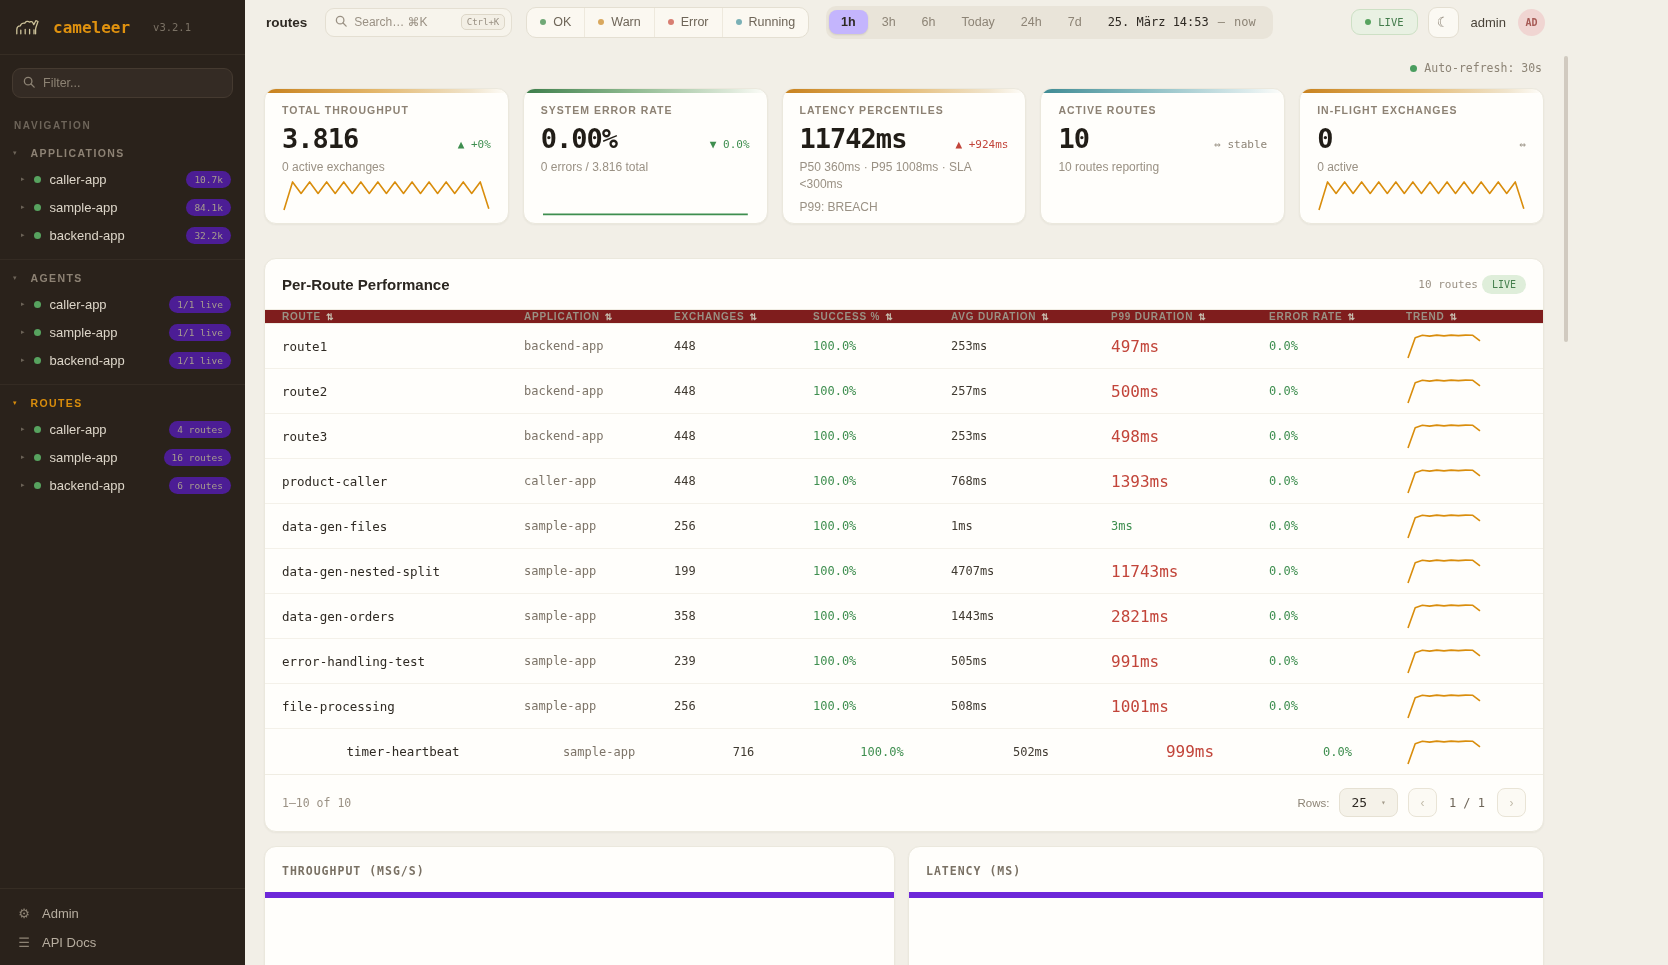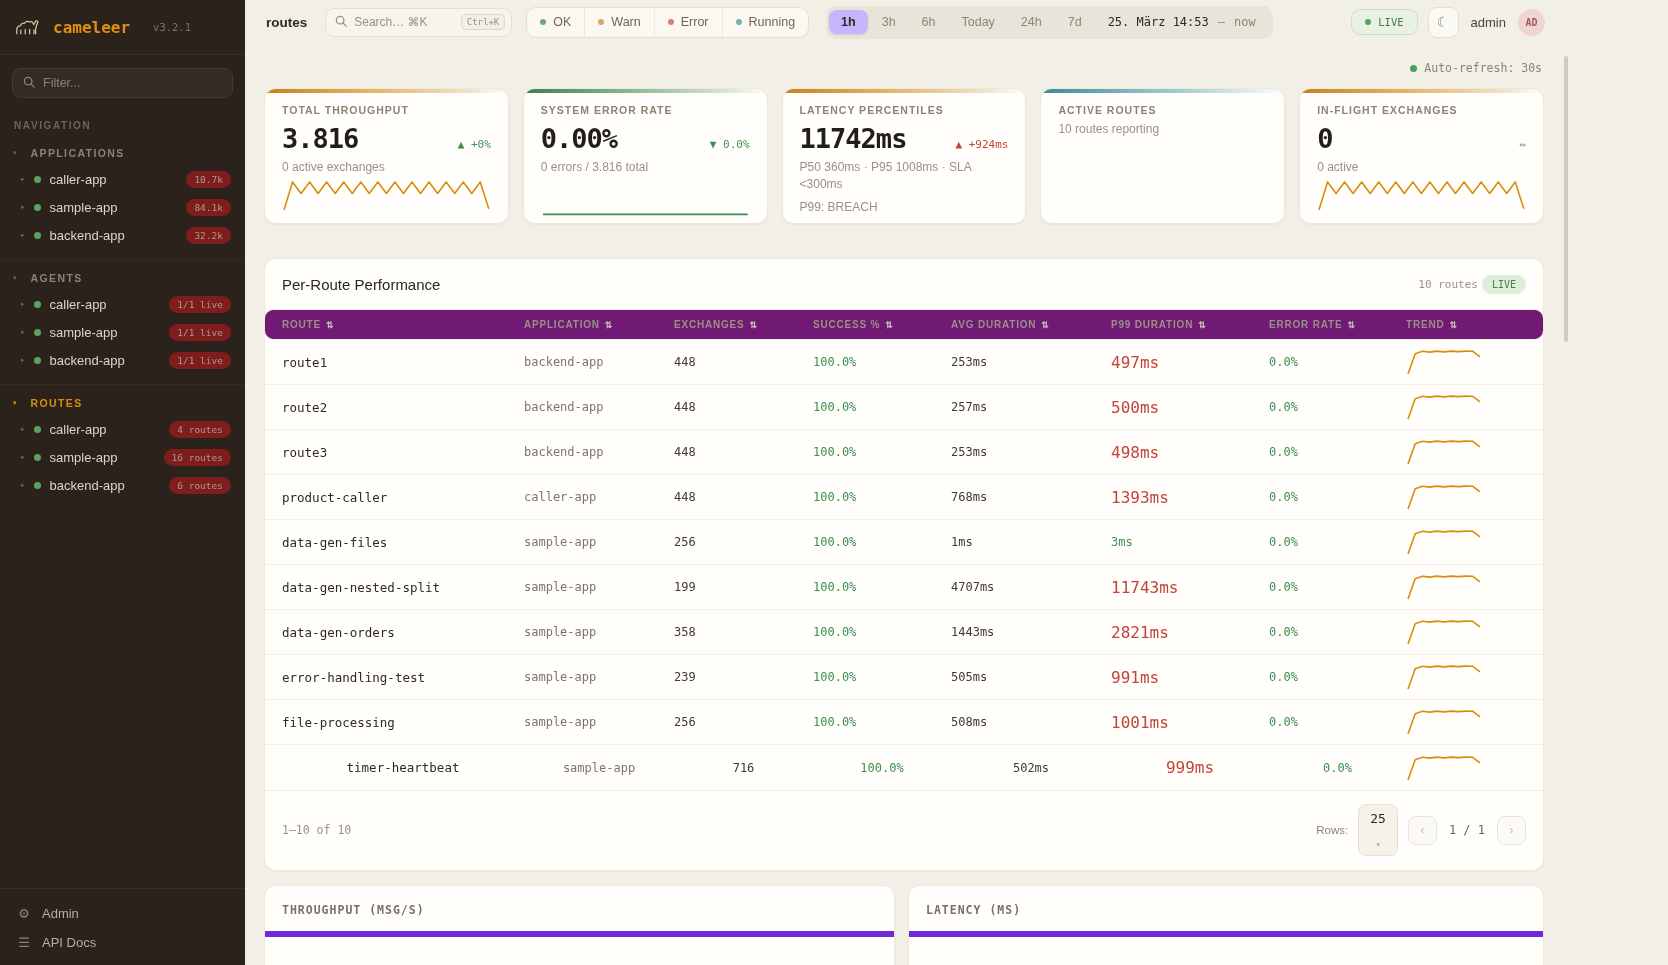--- a/index.html
+++ b/index.html
@@ -18,21 +18,21 @@
   .nav-group { padding:12px 0 10px; }
   .nav-group + .nav-group { border-top:1px solid #342b23; }
   .group-head { display:flex; align-items:center; gap:14px; padding:0 0 6px 13px; }
   .group-caret { font-size:7px; color:#6e655a; }
   .group-label { font-size:10.5px; letter-spacing:1.4px; font-weight:700; color:#8d8274; }
   .nav-group.active .group-label, .nav-group.active .group-caret { color:#d98d0c; }
   .nav-item { height:28px; display:flex; align-items:center; padding:0 14px 0 21px; gap:9px; cursor:pointer; }
   .item-caret { font-size:7px; color:#6b6257; }
   .status-dot { width:7px; height:7px; border-radius:50%; background:#57a35f; }
   .item-name { font-size:13px; color:#ddd6c9; }
-  .item-badge { margin-left:auto; background:#7f1d1d; color:#a79d8e; font-family:"DejaVu Sans Mono",monospace; font-size:9.5px; padding:3px 8px; border-radius:9px; white-space:nowrap; }
+  .item-badge { margin-left:auto; background:#4c1d95; color:#a79d8e; font-family:"DejaVu Sans Mono",monospace; font-size:9.5px; padding:3px 8px; border-radius:9px; white-space:nowrap; }
   .side-foot { margin-top:auto; border-top:1px solid #362d24; padding:10px 0 8px; }
   .foot-item { display:flex; align-items:center; gap:11px; padding:7px 17px; color:#b6ad9f; font-size:13px; cursor:pointer; }
   .foot-icon { color:#8d8374; font-size:13px; width:14px; text-align:center; }
 
   
   .main { flex:1; display:flex; flex-direction:column; min-width:0; }
   .topbar { height:44px; display:flex; align-items:center; gap:10px; padding:0 123px 0 21px; }
   .crumb { font-weight:700; font-size:13.5px; color:#2e2923; margin-right:8px; }
   .search { width:187px; height:29px; background:#f7f4ec; border:1px solid #e4dfd2; border-radius:9px; display:flex; align-items:center; padding:0 6px 0 9px; gap:7px; }
   .search input { background:transparent; border:none; outline:none; font-size:12px; width:100%; color:#4a4339; font-family:"Liberation Sans",sans-serif; }
@@ -68,40 +68,40 @@
   .kpi-valrow { display:flex; align-items:baseline; justify-content:space-between; margin-top:7px; }
   .kpi-value { font-family:"DejaVu Sans Mono",monospace; font-size:27px; font-weight:700; color:#211d17; letter-spacing:-1px; }
   .kpi-delta { font-family:"DejaVu Sans Mono",monospace; font-size:11px; white-space:nowrap; }
   .kpi-sub { font-size:12px; color:#9a9184; margin-top:5px; line-height:1.45; }
   .kpi-spark { position:absolute; left:17px; right:17px; bottom:9px; height:36px; }
   .kpi-spark svg, .td-trend svg { width:100%; height:100%; display:block; }
   .kpi-spark.flat { height:12px; bottom:6px; }
 
   .table-card { margin-top:34px; background:#fffefb; border:1px solid #ebe8dd; border-radius:12px; box-shadow:0 1px 2px rgba(40,30,10,.05); }
   .table-head { display:flex; align-items:center; padding:16px 17px 15px; }
-  .table-title { font-size:15px; font-weight:400; color:#2b2620; }
+  .table-title { font-size:15px; font-weight:700; color:#2b2620; }
   .table-meta { margin-left:auto; font-family:"DejaVu Sans Mono",monospace; font-size:11px; color:#9a9184; margin-right:4px; }
   .live-pill { background:#dfeeda; color:#47804f; font-family:"DejaVu Sans Mono",monospace; font-size:10px; padding:4px 10px; border-radius:10px; }
   .tgrid { display:grid; grid-template-columns:242px 150px 139px 138px 160px 158px 137px 1fr; padding:0 17px; align-items:center; }
-  .thead { height:31px; border-top:1px solid #f0ede3; border-bottom:1px solid #f0ede3; background:#701a75;border-radius:9px; }
+  .thead { height:15px; border-top:1px solid #f0ede3; border-bottom:1px solid #f0ede3; background:#7f1d1d; }
   .th { font-size:10px; font-weight:700; letter-spacing:.8px; color:#9a9184; display:flex; gap:5px; align-items:center; cursor:pointer; }
   .sort-ic { color:#c8c1b2; font-size:9px; }
   .trow { height:45px; border-bottom:1px solid #f4f1e9; }
   .trow:last-child { border-bottom:none;text-align:center; }
   .td-route { font-family:"DejaVu Sans Mono",monospace; font-size:12.5px; color:#2f2a23; }
   .td-app { font-family:"DejaVu Sans Mono",monospace; font-size:12px; color:#7d7468; }
   .td-num { font-family:"DejaVu Sans Mono",monospace; font-size:12px; color:#403a31; }
   .td-green { font-family:"DejaVu Sans Mono",monospace; font-size:12px; color:#3e8e4f; }
   .td-red { font-family:"DejaVu Sans Mono",monospace; font-size:16px; color:#c2453a; }
   .td-trend { width:76px; height:30px; }
   .table-foot { display:flex; align-items:center; padding:13px 17px 14px; border-top:1px solid #f0ede3; }
   .foot-range { font-family:"DejaVu Sans Mono",monospace; font-size:11.5px; color:#9a9184; }
   .foot-right { margin-left:auto; display:flex; align-items:center; gap:10px; }
   .rows-label { font-size:11.5px; color:#8d8476; }
-  .rows-select { display:flex; gap:14px; align-items:center; background:#f5f2e9; border:1px solid #e6e1d3; border-radius:8px; padding:6px 11px; font-size:13px; font-family:"DejaVu Sans Mono",monospace; color:#2e2923; cursor:pointer;flex-direction:column; }
+  .rows-select { display:flex; gap:14px; align-items:center; background:#f5f2e9; border:1px solid #e6e1d3; border-radius:8px; padding:6px 11px; font-size:13px; font-family:"DejaVu Sans Mono",monospace; color:#2e2923; cursor:pointer; }
   .select-caret { color:#a39b8b; font-size:8px; }
   .page-btn { width:29px; height:29px; border:1px solid #e9e4d6; border-radius:8px; display:grid; place-items:center; color:#c2bbaa; background:#fcfaf4; font-size:12px; cursor:pointer; }
   .page-ind { font-family:"DejaVu Sans Mono",monospace; font-size:12px; color:#6e6558; margin:0 2px; }
 
   .charts { display:grid; grid-template-columns:631fr 636fr; gap:13px; margin-top:14px; }
   .chart-card { background:#fffefb; border:1px solid #ebe8dd; border-radius:12px; height:170px; box-shadow:0 1px 2px rgba(40,30,10,.05); }
   .chart-title { font-family:"DejaVu Sans Mono",monospace; font-size:11.5px; letter-spacing:1px; color:#7a7164; font-weight:700; padding:17px 17px 14px; border-bottom:6px solid #6d28d9; }
 
   .scroll-thumb { position:absolute; right:100px; top:56px; width:4px; height:286px; background:rgba(90,75,55,.22); border-radius:2px; }
 </style>
@@ -317,20 +317,24 @@
           <div class="kpi-valrow">
             <div class="kpi-value">11742ms</div>
             <div class="kpi-delta" style="color: rgb(194, 69, 58);">▲ +924ms</div>
           </div>
           <div class="kpi-sub">P50 360ms · P95 1008ms · SLA &lt;300ms</div>
           <div class="kpi-sub">P99: BREACH</div>
         </div>
         <div class="kpi">
           <div class="kpi-strip strip-teal"></div>
           <div class="kpi-label">ACTIVE ROUTES</div>
+          <div class="kpi-valrow">
+            <div class="kpi-value">10</div>
+            <div class="kpi-delta" style="color: rgb(141, 132, 118);">⇔ stable</div>
+          </div>
           <div class="kpi-sub">10 routes reporting</div>
         </div>
         <div class="kpi">
           <div class="kpi-strip strip-orange"></div>
           <div class="kpi-label">IN-FLIGHT EXCHANGES</div>
           <div class="kpi-valrow">
             <div class="kpi-value">0</div>
             <div class="kpi-delta" style="color: rgb(141, 132, 118);">⇔</div>
           </div>
           <div class="kpi-sub">0 active</div>

